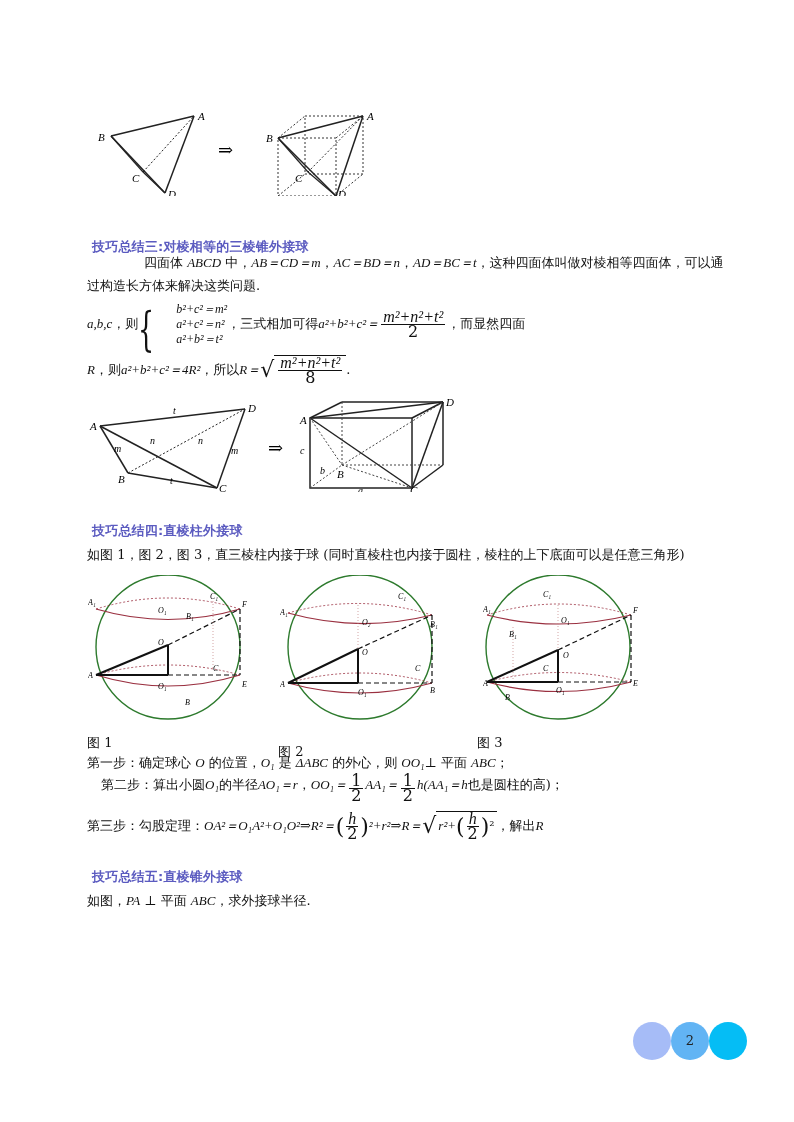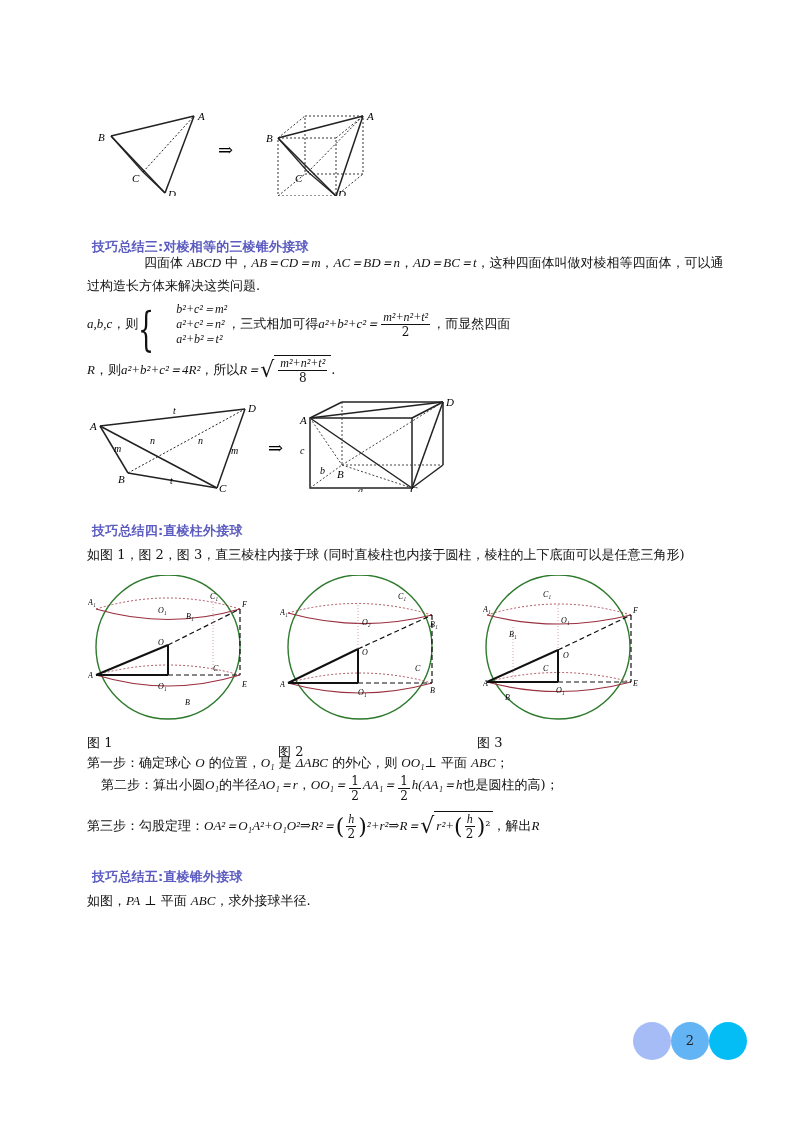--- a/index.html
+++ b/index.html
@@ -3,21 +3,21 @@
 <meta charset="utf-8">
 <style>
   html, body { margin: 0; padding: 0; background: #ffffff; }
   body { width: 794px; height: 1122px; position: relative; overflow: hidden;
          font-family: "DejaVu Serif", "Liberation Serif", serif; color: #111; }
   .abs { position: absolute; }
   .heading { font-family: "DejaVu Sans", "Liberation Sans", sans-serif; font-size: 13px;
              font-weight: bold; color: #5b5bc0; letter-spacing: 0.2px; }
   .para { font-size: 13px; line-height: 22px; white-space: nowrap; }
   .para i, .m { font-style: italic; font-family: "Liberation Serif", "DejaVu Serif", serif; }
-  .frac { display: inline-block; vertical-align: middle; text-align: center; font-size: 12px; margin: 0 2px; }
+  .frac { display: inline-block; vertical-align: middle; text-align: center; font-size: 16px; margin: 0 2px; }
   .frac > span { display: block; line-height: 14px; }
   .frac > span.num { border-bottom: 1px solid #111; padding: 0 2px; }
   .brace-sys { display: inline-block; vertical-align: middle; position: relative; padding-left: 10px; }
   .brace-sys .brace { position: absolute; left: 0; top: 0; font-size: 46px; line-height: 54px; font-family: "DejaVu Serif", serif; transform: scaleX(0.55); transform-origin: left; }
   .brace-sys .row { display: block; line-height: 15px; font-size: 12px; font-style: italic; font-family: "Liberation Serif", serif; margin-left: 28px; }
   .sqrt { display: inline-block; vertical-align: middle; }
   .sqrt .rad { font-size: 22px; vertical-align: middle; }
   .sqrt .under { display: inline-block; border-top: 1px solid #111; vertical-align: middle; padding: 0 2px; }
   .paren-frac { display: inline-block; vertical-align: middle; }
   .paren-frac .p { font-size: 22px; vertical-align: middle; }

